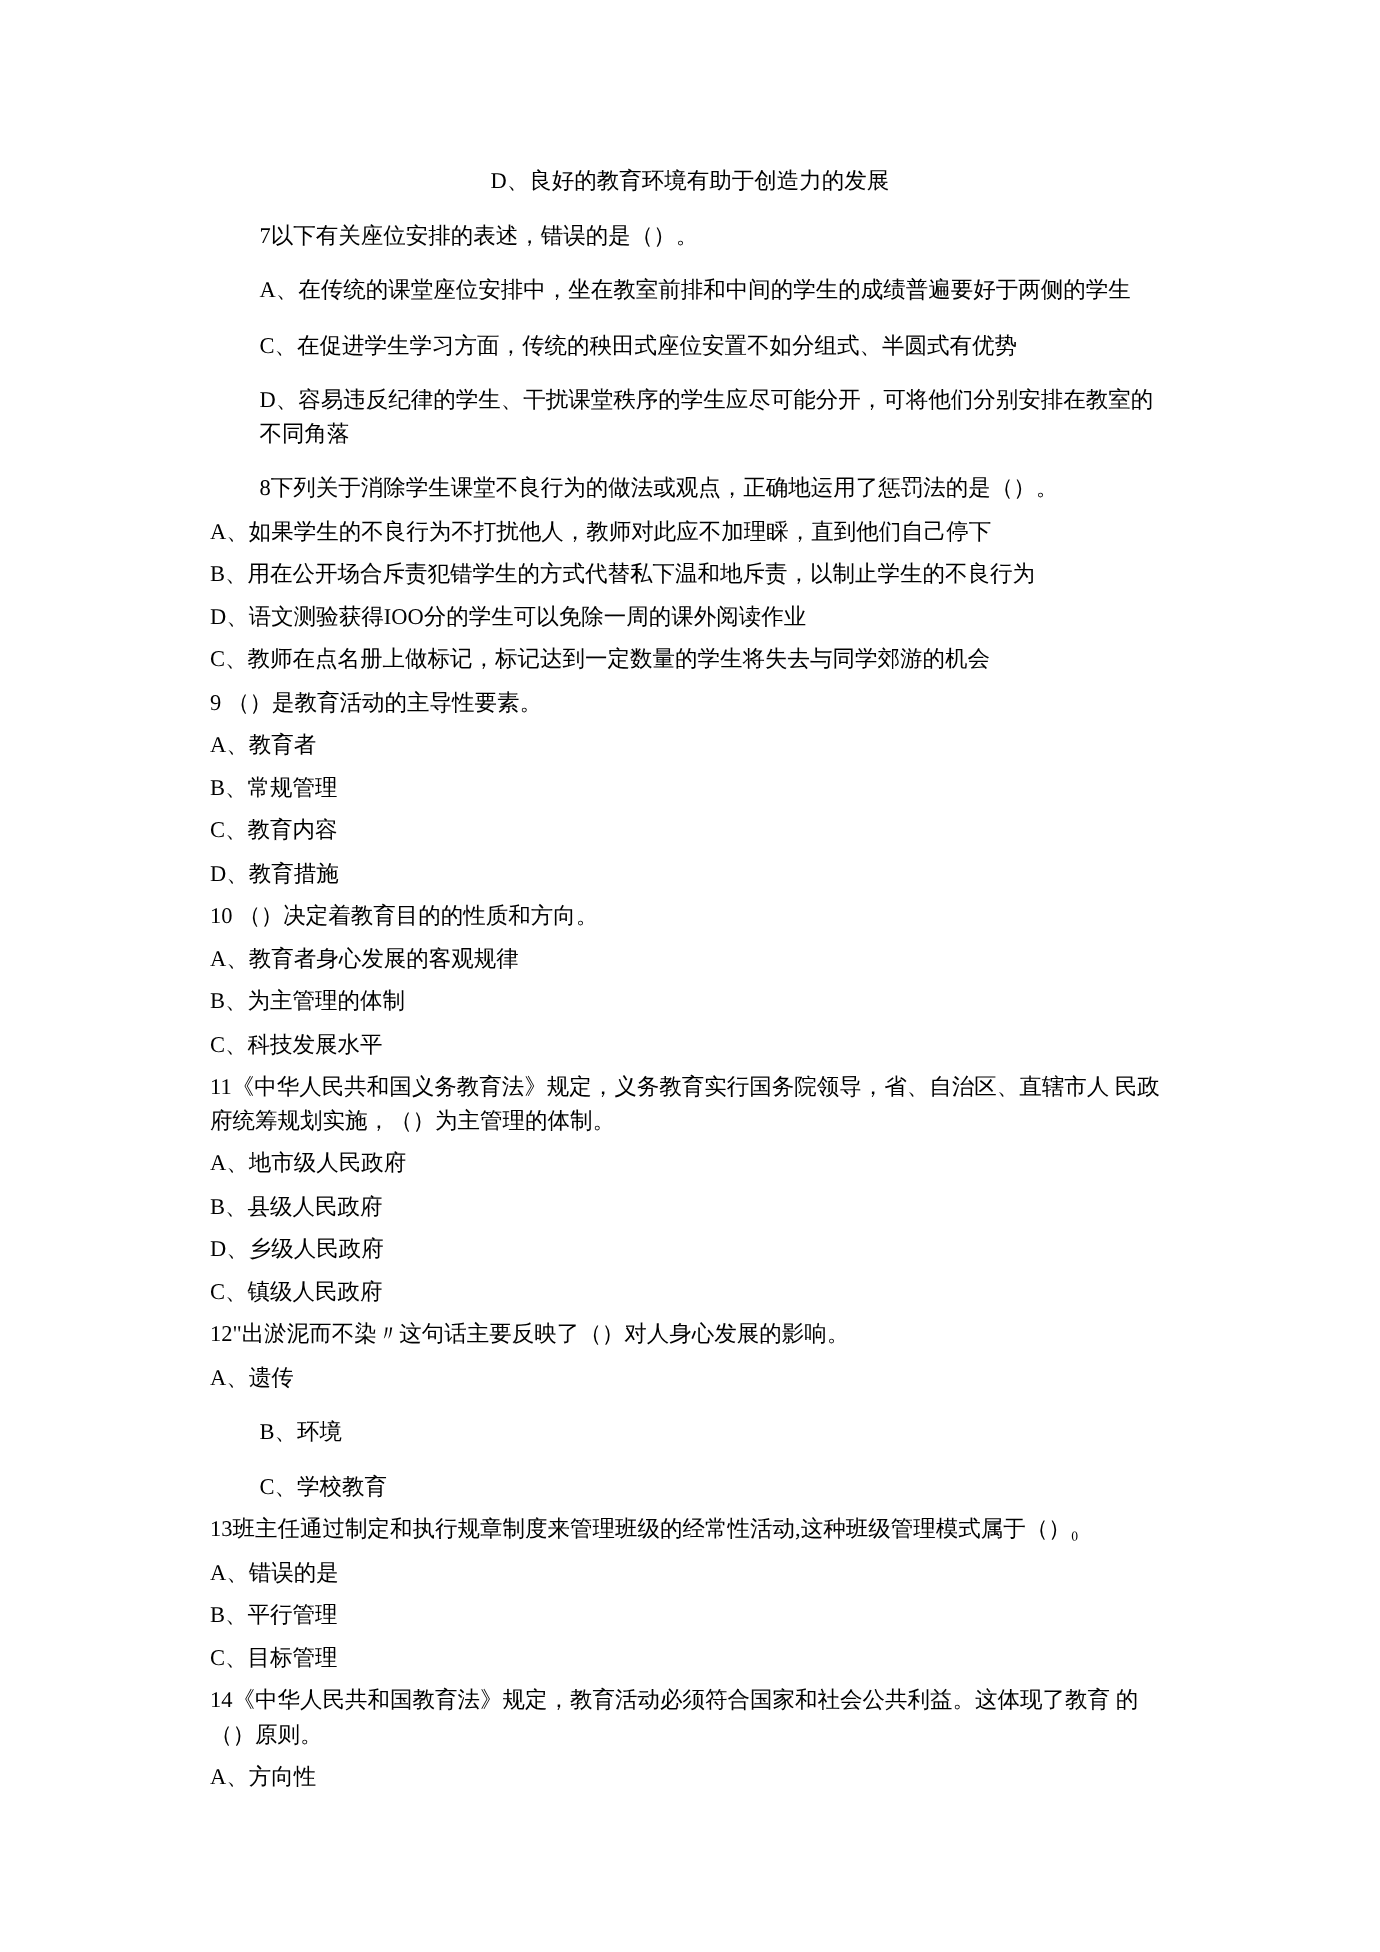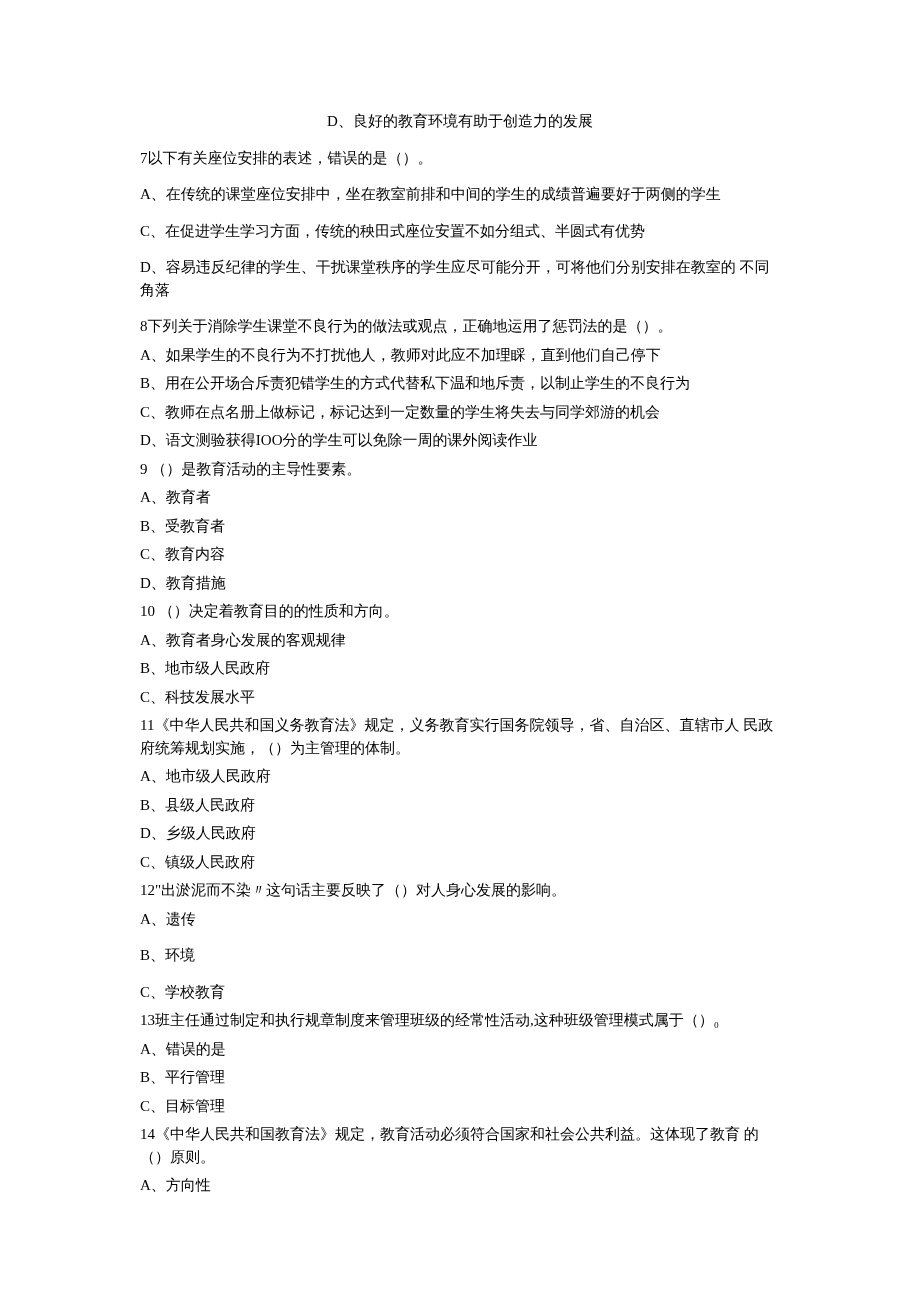--- a/index.html
+++ b/index.html
@@ -17,20 +17,21 @@
     padding: 110px 140px 60px 140px;
   }
   .line {
     margin: 0;
     padding: 0;
     white-space: normal;
     word-break: break-all;
   }
   .spaced {
     margin-top: 14px;
+    margin-left: 33px;
   }
   .tight {
     margin-top: 6px;
   }
   .first {
     margin-top: 0;
     text-align: center;
   }
 </style>
 </head>
@@ -38,30 +39,30 @@
 
 <div class="page">
   <p class="line first">D、良好的教育环境有助于创造力的发展</p>
   <p class="line spaced">7以下有关座位安排的表述，错误的是（）。</p>
   <p class="line spaced">A、在传统的课堂座位安排中，坐在教室前排和中间的学生的成绩普遍要好于两侧的学生</p>
   <p class="line spaced">C、在促进学生学习方面，传统的秧田式座位安置不如分组式、半圆式有优势</p>
   <p class="line spaced">D、容易违反纪律的学生、干扰课堂秩序的学生应尽可能分开，可将他们分别安排在教室的 不同角落</p>
   <p class="line spaced">8下列关于消除学生课堂不良行为的做法或观点，正确地运用了惩罚法的是（）。</p>
   <p class="line tight">A、如果学生的不良行为不打扰他人，教师对此应不加理睬，直到他们自己停下</p>
   <p class="line tight">B、用在公开场合斥责犯错学生的方式代替私下温和地斥责，以制止学生的不良行为</p>
+  <p class="line tight">D、语文测验获得IOO分的学生可以免除一周的课外阅读作业</p>
   <p class="line tight">C、教师在点名册上做标记，标记达到一定数量的学生将失去与同学郊游的机会</p>
-  <p class="line tight">D、语文测验获得IOO分的学生可以免除一周的课外阅读作业</p>
   <p class="line tight">9 （）是教育活动的主导性要素。</p>
   <p class="line tight">A、教育者</p>
-  <p class="line tight">B、受教育者</p>
+  <p class="line tight">B、常规管理</p>
   <p class="line tight">C、教育内容</p>
   <p class="line tight">D、教育措施</p>
   <p class="line tight">10 （）决定着教育目的的性质和方向。</p>
   <p class="line tight">A、教育者身心发展的客观规律</p>
-  <p class="line tight">B、地市级人民政府</p>
+  <p class="line tight">B、为主管理的体制</p>
   <p class="line tight">C、科技发展水平</p>
   <p class="line tight">11《中华人民共和国义务教育法》规定，义务教育实行国务院领导，省、自治区、直辖市人 民政府统筹规划实施，（）为主管理的体制。</p>
   <p class="line tight">A、地市级人民政府</p>
   <p class="line tight">B、县级人民政府</p>
   <p class="line tight">D、乡级人民政府</p>
   <p class="line tight">C、镇级人民政府</p>
   <p class="line tight">12"出淤泥而不染〃这句话主要反映了（）对人身心发展的影响。</p>
   <p class="line tight">A、遗传</p>
   <p class="line spaced">B、环境</p>
   <p class="line spaced">C、学校教育</p>

